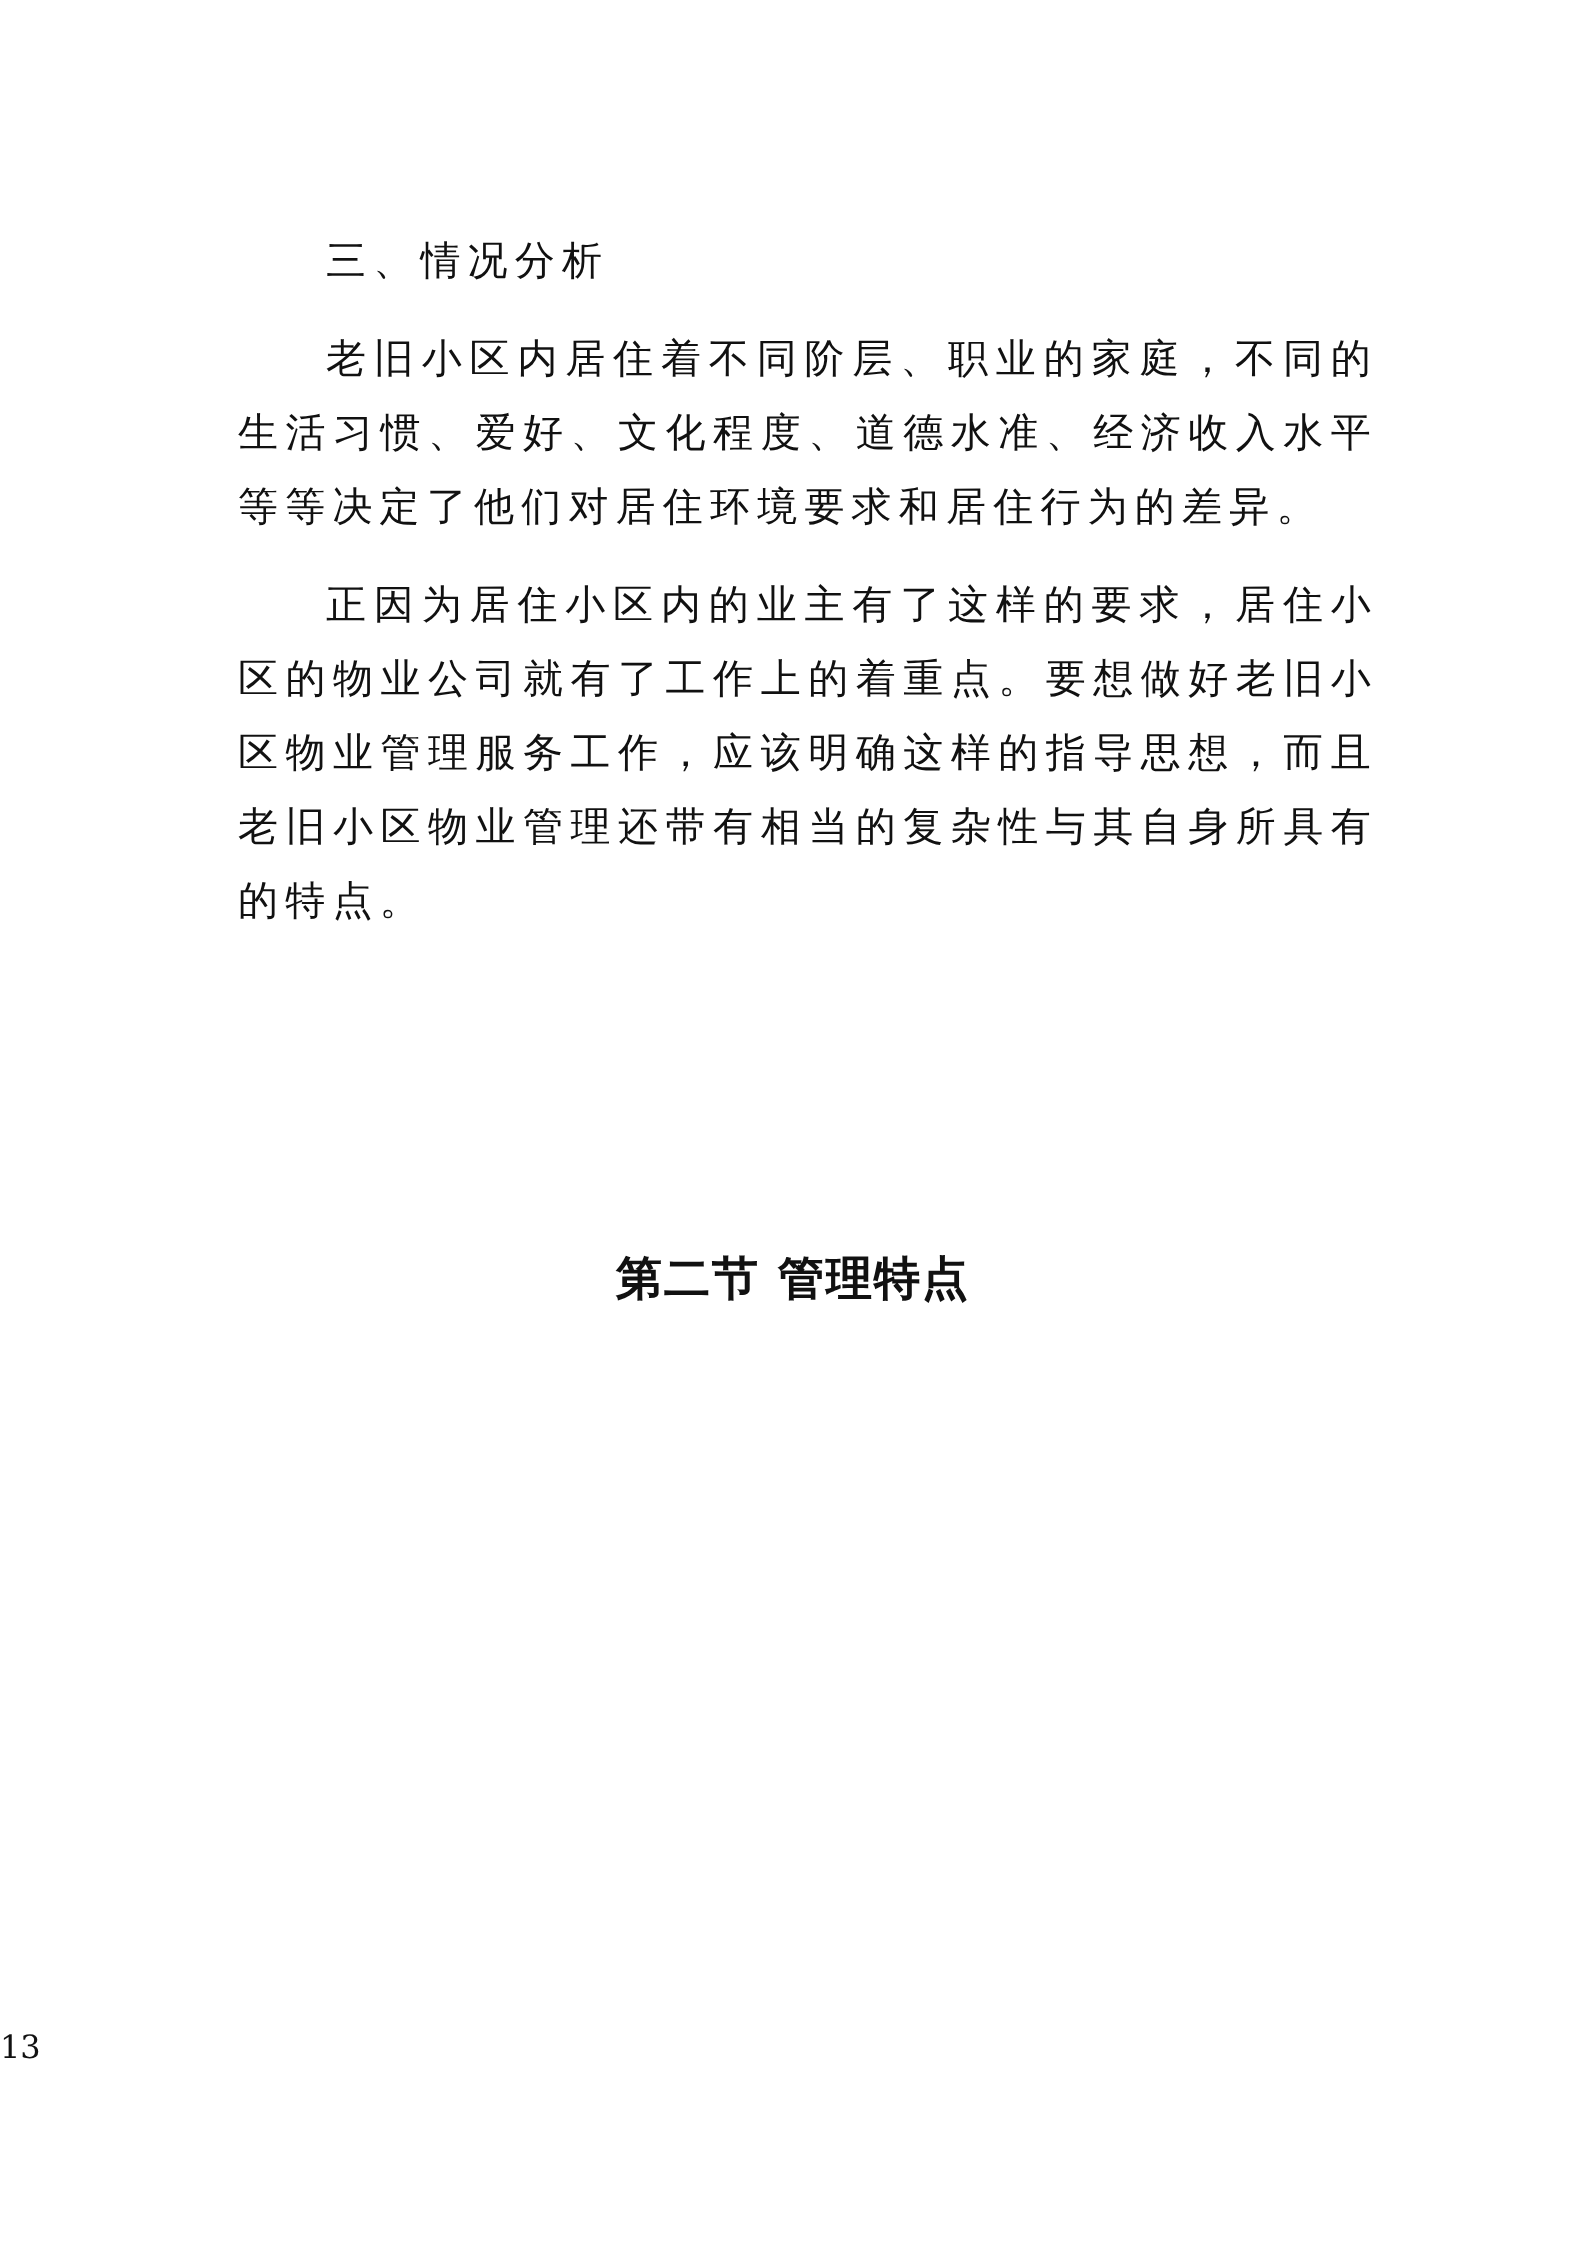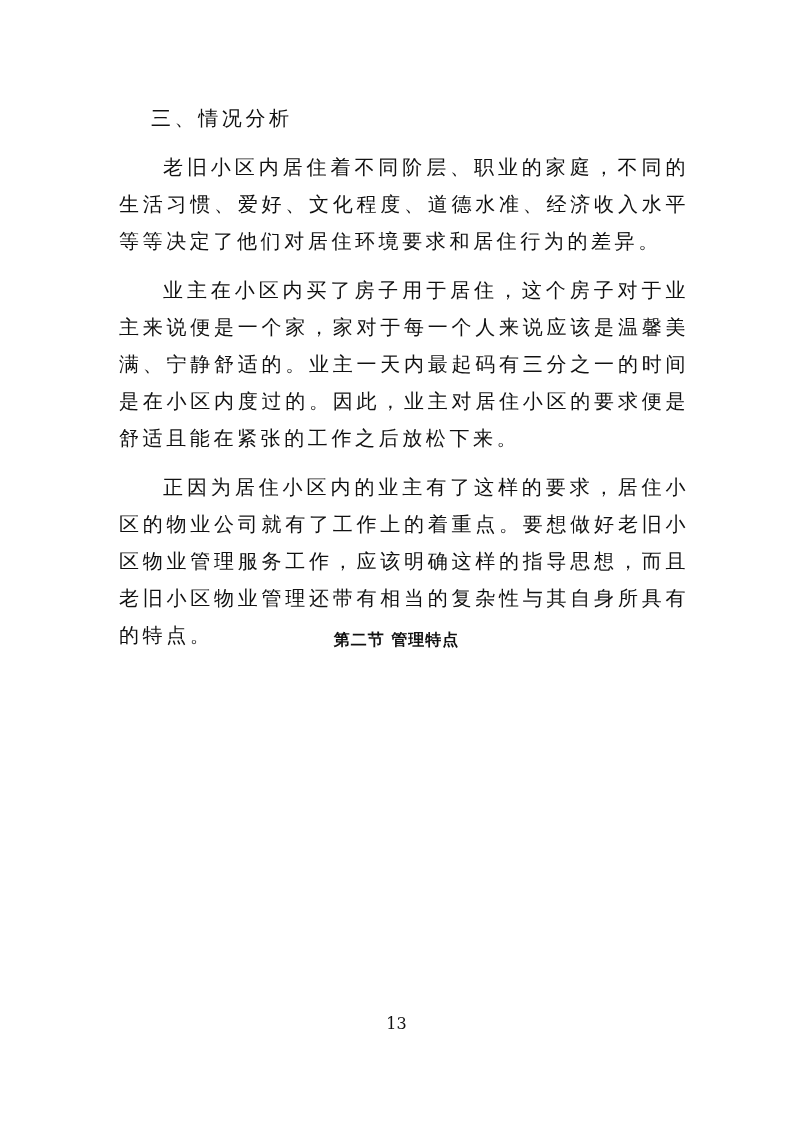--- a/index.html
+++ b/index.html
@@ -31,55 +31,54 @@
       letter-spacing: 3.6px;
       text-align: justify;
       text-justify: inter-character;
       word-break: break-all;
     }
     .para {
       margin: 12px;
       text-indent: 44px;
     }
     .heading-sub {
-      margin: 0;
+      margin: 12px;
       text-indent: 44px;
     }
     .section-title {
       position: absolute;
       left: 0;
       width: 793px;
       top: 620px;
       text-align: center;
       font-family: "DejaVu Sans", "Liberation Sans", sans-serif;
       font-weight: bold;
-      font-size: 16px;
+      font-size: 23px;
       letter-spacing: 1px;
       line-height: 40px;
     }
     .page-number {
       position: absolute;
       left: 0;
       width: 793px;
       top: 1014px;
-      text-align: center;
+      text-align: left;
       font-family: "DejaVu Serif", "Liberation Serif", serif;
       font-size: 16px;
       line-height: 20px;
     }
   </style>
 </head>
 <body>
 
 <div class="page">
 
   <div class="body-text" style="top: 100px;">
     <p class="heading-sub">三、情况分析</p>
     <p class="para">老旧小区内居住着不同阶层、职业的家庭，不同的生活习惯、爱好、文化程度、道德水准、经济收入水平等等决定了他们对居住环境要求和居住行为的差异。</p>
-    <p class="para">业主在小区内买了房子用于居住，这个房子对于业主来说便是一个家，家对于每一个人来说应该是温馨美满、宁静舒适的。业主一天内最起码有三分之一的时间是在小区内度过的。因此，业主对居住小区的要求便是舒适且能在紧张的工作之后放松下来。</p>
     <p class="para">正因为居住小区内的业主有了这样的要求，居住小区的物业公司就有了工作上的着重点。要想做好老旧小区物业管理服务工作，应该明确这样的指导思想，而且老旧小区物业管理还带有相当的复杂性与其自身所具有的特点。</p>
   </div>
 
   <div class="section-title">第二节  管理特点</div>
 
 
   <div class="page-number">13</div>
 
 </div>
 

